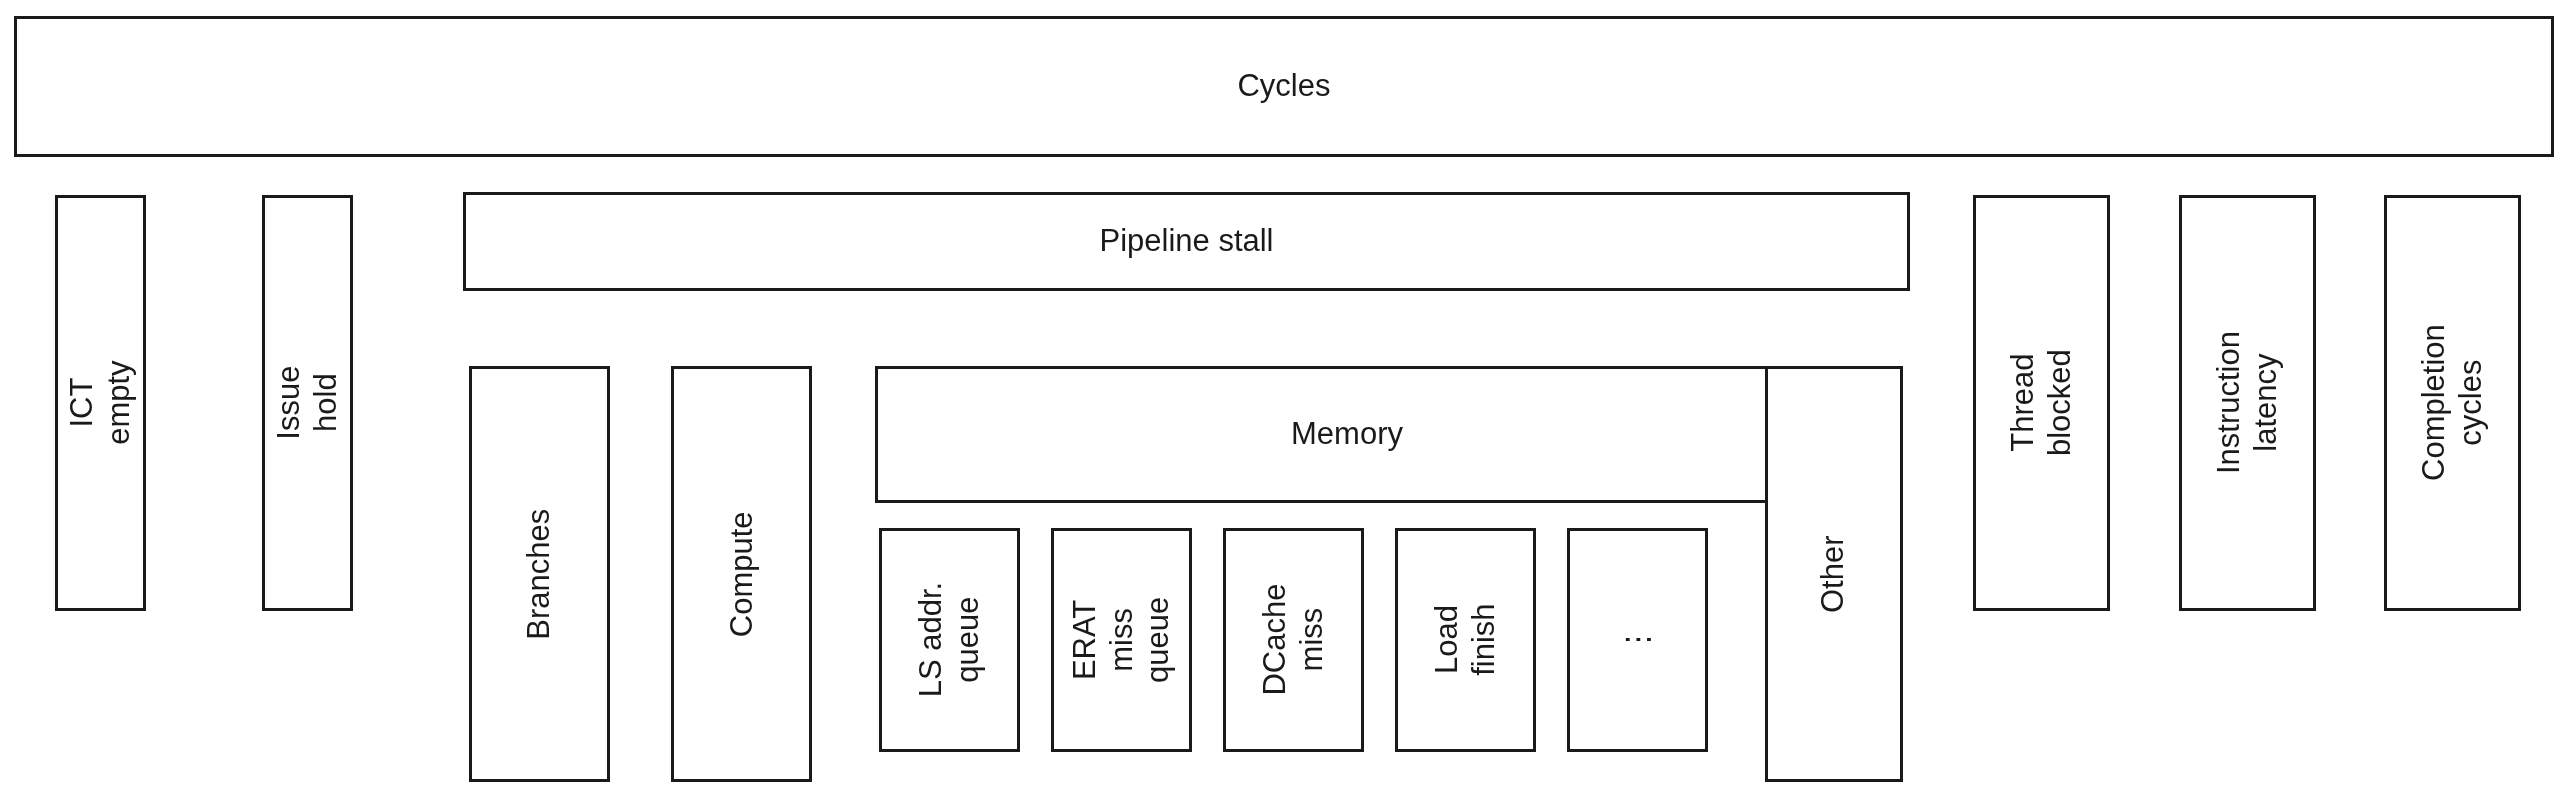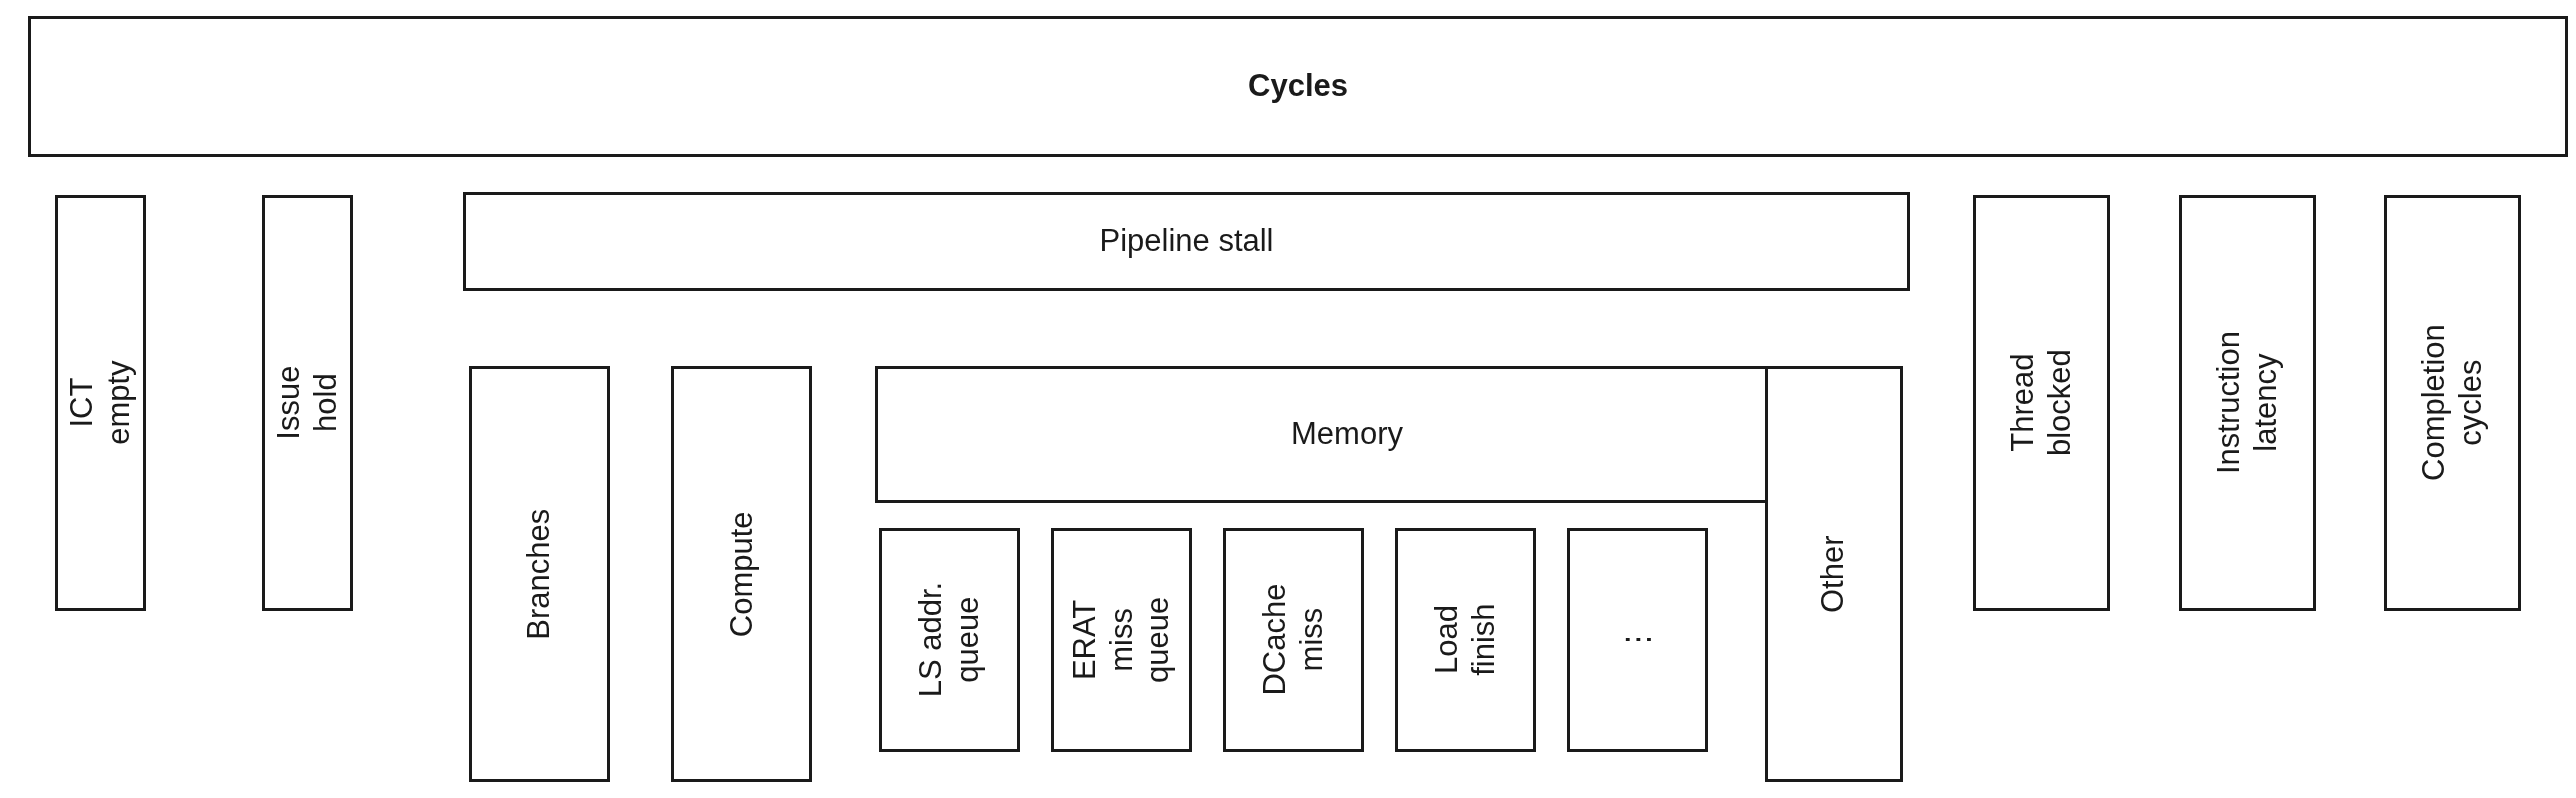--- a/index.html
+++ b/index.html
@@ -59,21 +59,21 @@
     font-size: 31px;
     letter-spacing: 0;
     line-height: 0.55;
   }
 </style>
 </head>
 <body>
 
 <div id="diagram-root">
 
-  <div class="node horiz level-top" style="left:28px; top:15.6px; width:2540px; height:141px;font-weight:bold;">
+  <div class="node horiz level-top" style="left:14px; top:15.6px; width:2540px; height:141px;">
     <span class="node-label">Cycles</span>
   </div>
 
   <div class="node vert" style="left:55px; top:195px; width:91px; height:416px;">
     <span class="node-label">ICT empty</span>
   </div>
 
   <div class="node vert" style="left:262px; top:195px; width:91px; height:416px;">
     <span class="node-label">Issue hold</span>
   </div>

